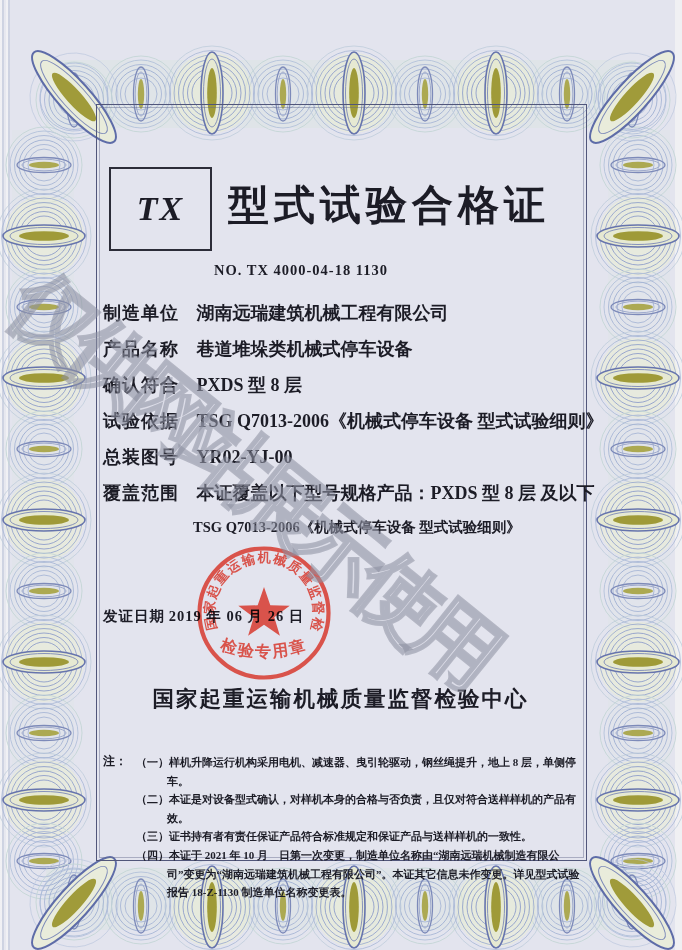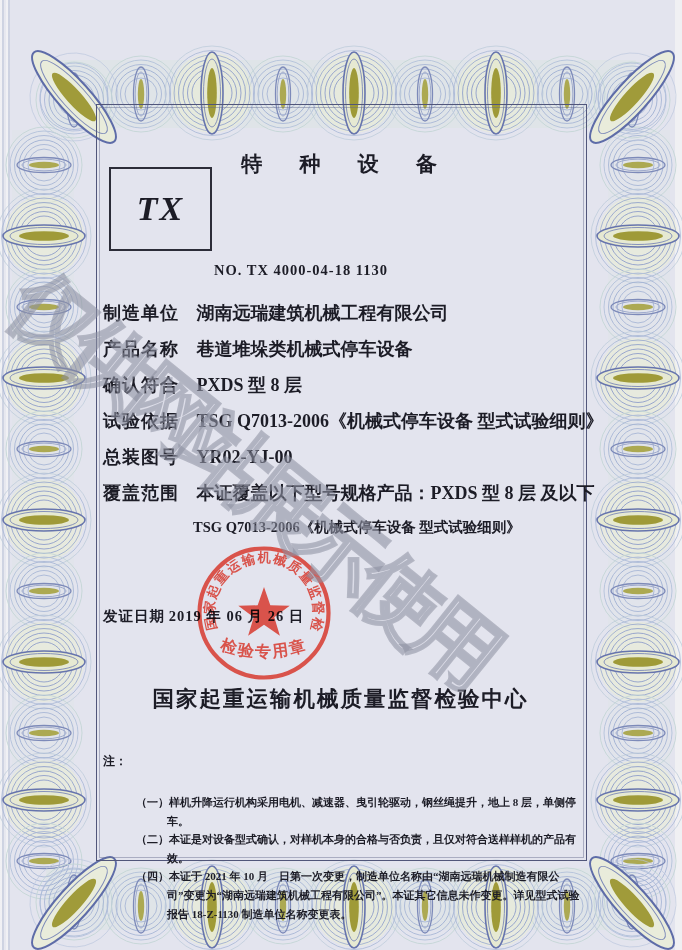--- a/index.html
+++ b/index.html
@@ -35,21 +35,21 @@
     font-size:14.5px;font-weight:600;line-height:23.5px;}
   .date-row{position:absolute;left:7px;top:503px;font-size:14.5px;white-space:nowrap;}
   .date-row .lab{display:inline-block;width:60px;font-weight:700;letter-spacing:1px;font-family:Liberation Mono, monospace;}
   .date-row .val{margin-left:2px;font-weight:600;letter-spacing:1px;}
   .seal{position:absolute;left:93px;top:436px;width:150px;height:150px;
     mix-blend-mode:multiply;opacity:.92;z-index:4;}
   .authority{position:absolute;left:0;top:580px;width:100%;text-align:center;
     font-size:21.5px;font-weight:700;letter-spacing:2px;}
   .notes-label{position:absolute;left:7px;top:649px;font-size:12px;font-weight:700;}
   .notes{position:absolute;left:40px;top:649px;width:446px;
-    font-size:11px;line-height:18.6px;font-weight:600;margin-top:40px;}
+    font-size:11px;line-height:18.6px;font-weight:600;}
   .note{padding-left:31px;text-indent:-31px;}
   .watermark{position:absolute;left:58px;top:248px;z-index:6;pointer-events:none;
     transform:rotate(39deg);transform-origin:0 0;
     font-size:84px;font-weight:700;letter-spacing:-10px;white-space:nowrap;
     color:rgba(170,173,188,.12);
     -webkit-text-stroke:2.5px rgba(140,143,160,.55);}
   .seal svg text{font-family:"Liberation Serif","DejaVu Serif",serif;}
 </style>
 </head>
 <body>
@@ -146,21 +146,21 @@
   <use href="#leafG" transform="translate(74,903) rotate(42)"></use>
   <use href="#leafG" transform="translate(632,903) rotate(-42)"></use>
 </svg>
 
 <div class="frame"></div>
 
 <div class="content">
   <div class="tx-box">
     <span>TX</span>
   </div>
-  <div class="title-small">特 种 设 备</div>
+  <div class="title-main">型式试验合格证</div>
   <div class="cert-no">NO. TX 4000-04-18 1130</div>
 
   <div class="fields">
     <div class="frow">
       <span class="lab">制造单位</span>
       <span class="val">湖南远瑞建筑机械工程有限公司</span>
     </div>
     <div class="frow">
       <span class="lab">产品名称</span>
       <span class="val">巷道堆垛类机械式停车设备</span>
@@ -208,17 +208,18 @@
       </text>
     </svg>
   </div>
 
   <div class="authority">国家起重运输机械质量监督检验中心</div>
 
   <div class="notes-label">注：</div>
   <div class="notes">
     <div class="note">（一）样机升降运行机构采用电机、减速器、曳引轮驱动，钢丝绳提升，地上 8 层，单侧停车。</div>
     <div class="note">（二）本证是对设备型式确认，对样机本身的合格与否负责，且仅对符合送样样机的产品有效。</div>
+    <div class="note">（三）证书持有者有责任保证产品符合标准规定和保证产品与送样样机的一致性。</div>
     <div class="note">（四）本证于 2021 年 10 月　日第一次变更，制造单位名称由“湖南远瑞机械制造有限公司”变更为“湖南远瑞建筑机械工程有限公司”。本证其它信息未作变更。详见型式试验报告 18-Z-1130 制造单位名称变更表。</div>
   </div>
 </div>
 
 <div class="watermark">仅供网站展示使用</div>
 
 </body></html>

